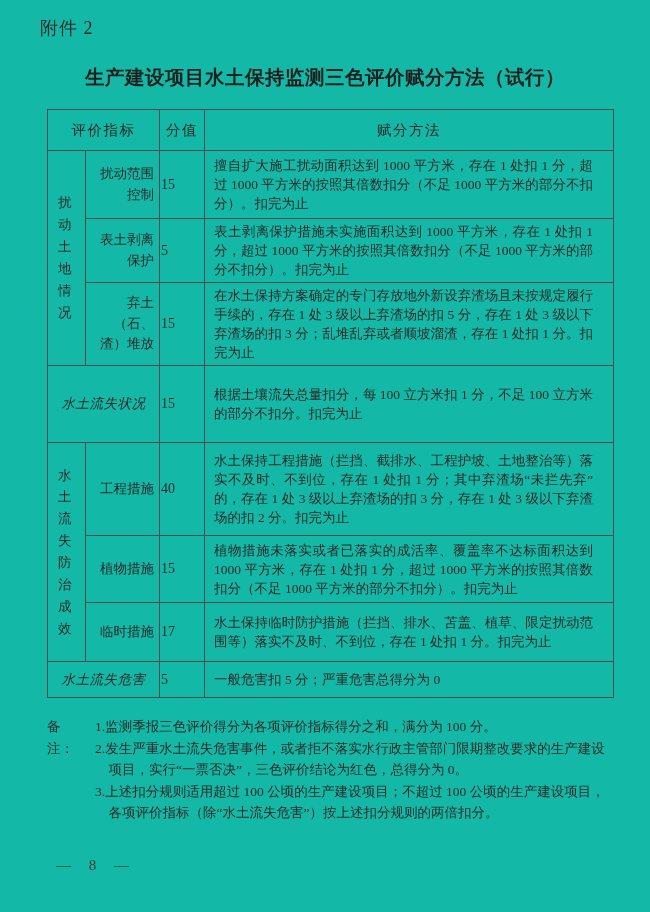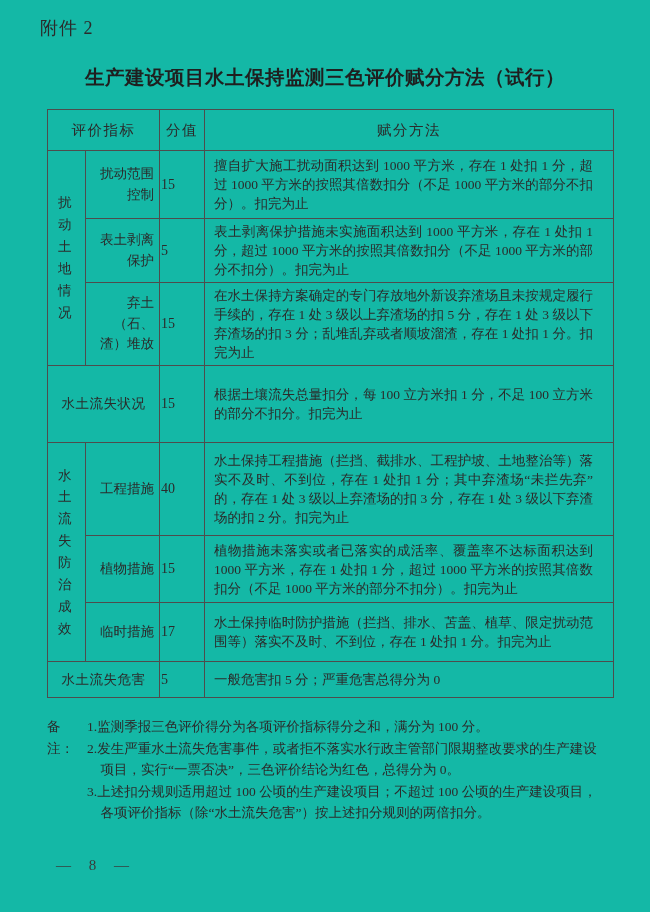--- a/index.html
+++ b/index.html
@@ -59,31 +59,33 @@
   }
   .sub-cell {
     text-align: right;
     padding: 2px 5px;
     line-height: 1.55;
   }
   .span-cell {
     text-align: center;
     padding: 0 4px;
     letter-spacing: 0.5px;
+    font-style: italic;
   }
   .score-cell { font-size: 14px; }
   .method-cell {
     text-align: justify;
     padding: 3px 20px 3px 9px;
     line-height: 19px;
   }
   .notes {
     position: absolute; left: 47px; top: 716px; width: 562px;
     font-size: 13.5px; line-height: 21.5px;
     display: flex;
+    gap: 8px;
   }
   .notes-label { flex: 0 0 40px; }
   .notes-list { margin: 0; padding: 0; list-style: none; flex: 1; }
   .notes-list li { padding-left: 1em; text-indent: -1em; }
   .page-number {
     position: absolute; left: 56px; top: 857px;
     font-size: 15px; word-spacing: 14px; color: #3a3a3a;
   }
 </style>
 </head>

